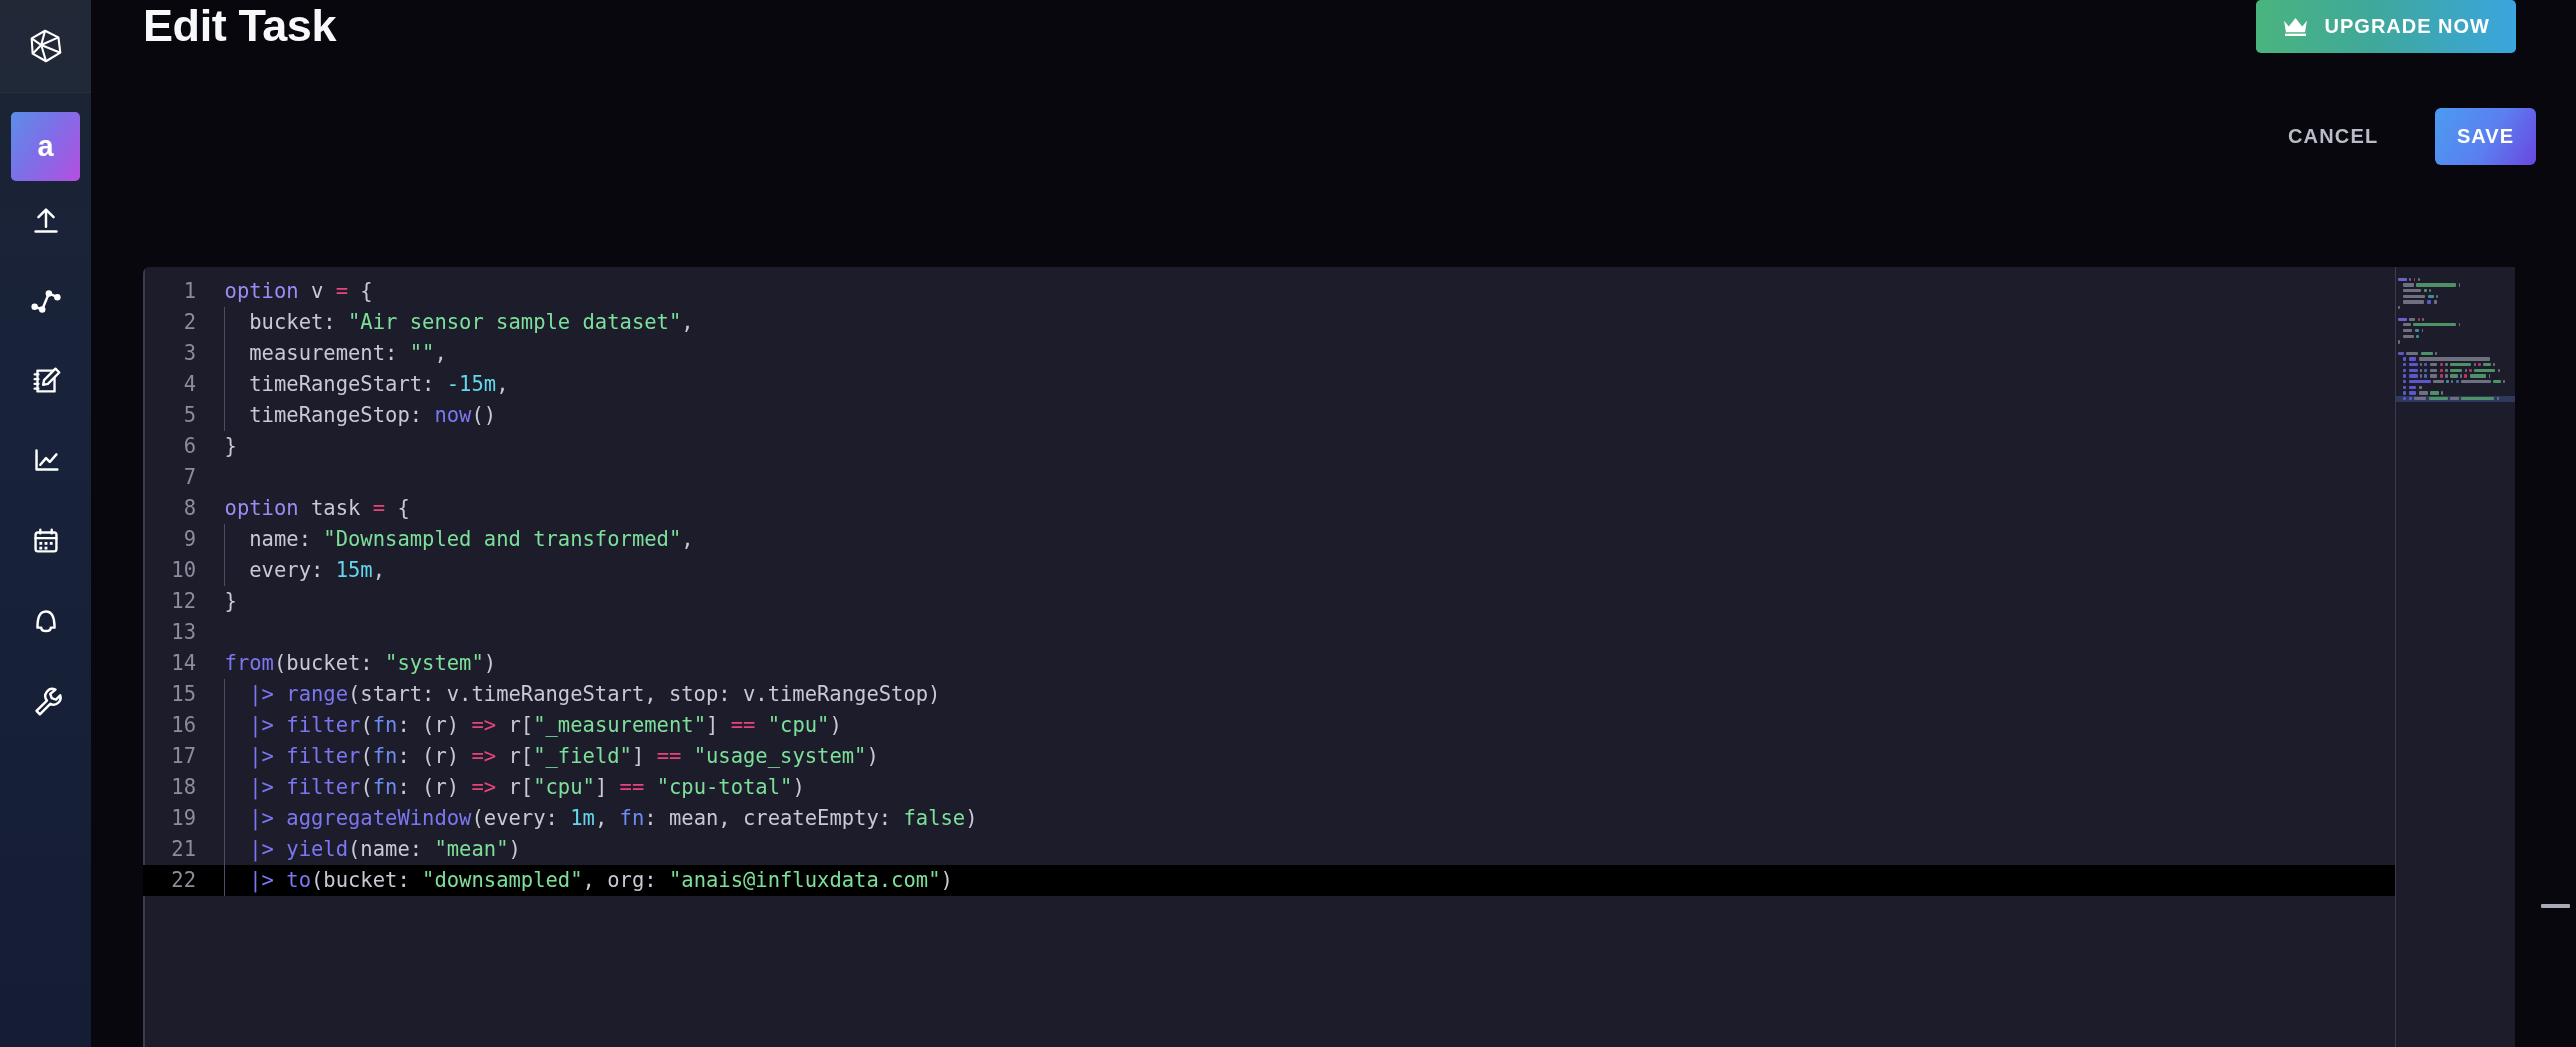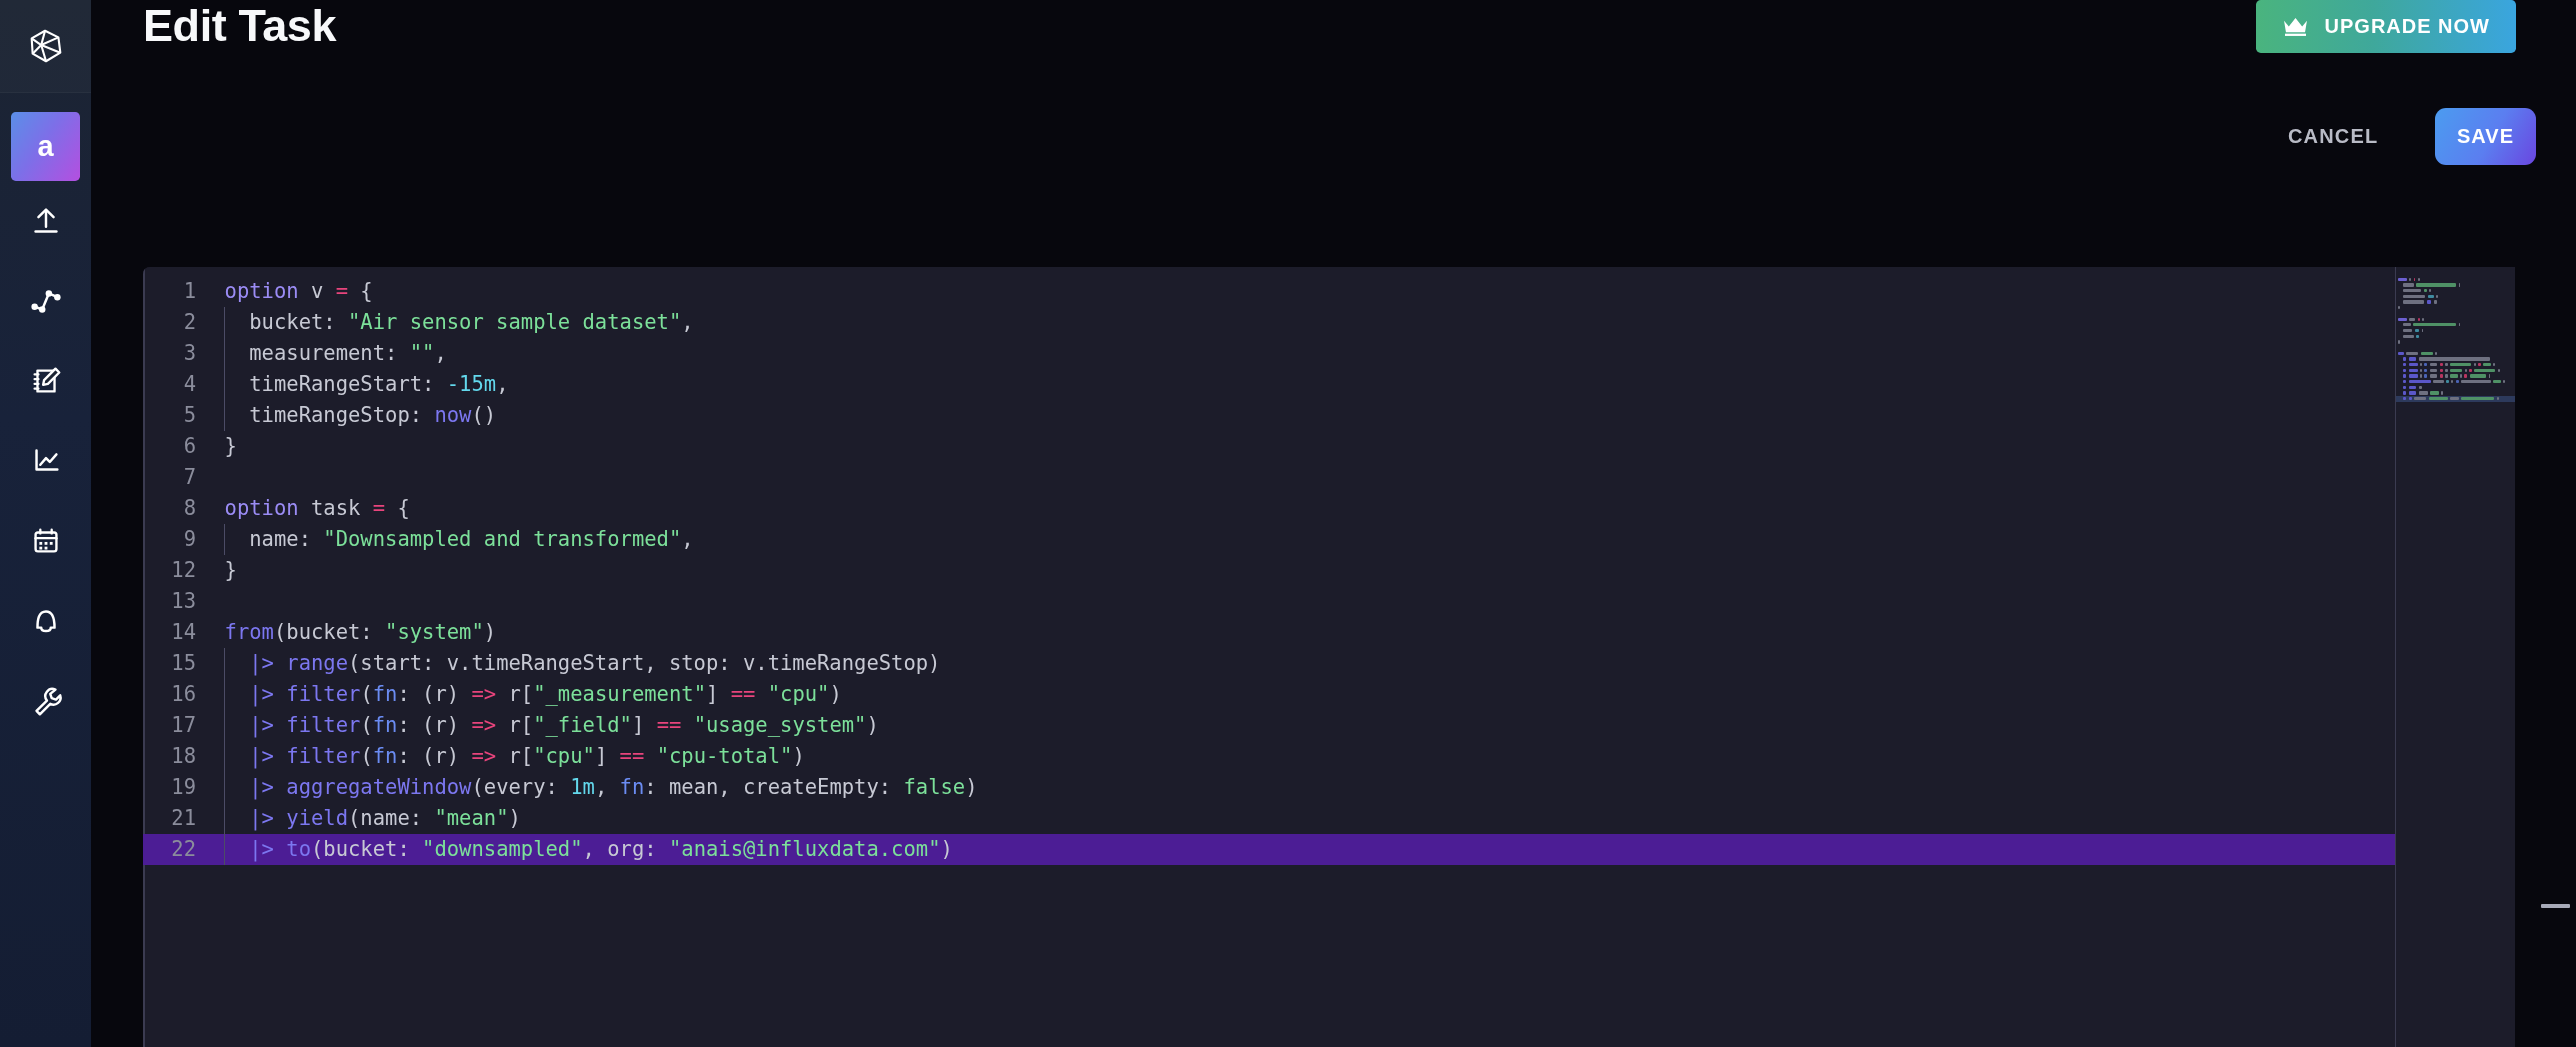--- a/index.html
+++ b/index.html
@@ -61,21 +61,21 @@
     height: 86px; display: flex; align-items: center; justify-content: flex-end;
     gap: 49px; padding-right: 40px;
   }
   .cancel-btn {
     background: none; border: none; color: #b9bbc6;
     font-size: 20px; font-weight: bold; letter-spacing: 1.2px;
     cursor: pointer; font-family: "Liberation Sans", sans-serif;
     padding: 9.5px 7.6px;
   }
   .save-btn {
-    height: 57px; width: 101px; border-radius: 11px; border: none;
+    height: 57px; width: 101px; border-radius: 6px; border: none;
     background: linear-gradient(120deg, #4b9cf0 0%, #5b7ef0 55%, #6a46e0 100%);
     color: #fff; font-size: 20px; font-weight: bold; letter-spacing: 1px;
     cursor: pointer; font-family: "Liberation Sans", sans-serif;
   }
 
   
   .content {
     position: absolute; left: 52px; right: 0; top: 267px; bottom: 0;
     display: flex; background: #1c1c2a;
     border-radius: 6.7px 0 0 0; overflow: hidden;
@@ -113,21 +113,21 @@
   .editor {
     flex: 1; position: relative; overflow: hidden;
     font-family: "DejaVu Sans Mono", monospace;
     font-size: 20.5px; line-height: 31px;
     padding-top: 8.6px;
   }
   .code-line {
     display: flex; align-items: flex-start; height: 31px;
     white-space: pre; position: relative;
   }
-  .code-line.active { background: #4c1d95; }
+  .code-line.active { background: #000000; }
   .ln {
     width: 74px; flex: 0 0 74px; text-align: right;
     color: #8b8d9c; padding-right: 21px; user-select: none;
   }
   .indent-guide {
     position: absolute; left: 81px; top: 0; bottom: 0;
     width: 1px; background: #4c4c66;
   }
   .code-txt { padding-left: 7.6px; }
 
@@ -285,20 +285,21 @@
         <div class="editor" id="editor">
             <div class="code-line"><span class="ln">1</span><span class="code-txt"><span class="t-kw">option </span><span class="t-plain">v </span><span class="t-op">=</span><span class="t-plain"> {</span></span></div>
             <div class="code-line"><span class="ln">2</span><span class="indent-guide"></span><span class="code-txt"><span class="t-plain">  bucket: </span><span class="t-str">"Air sensor sample dataset"</span><span class="t-plain">,</span></span></div>
             <div class="code-line"><span class="ln">3</span><span class="indent-guide"></span><span class="code-txt"><span class="t-plain">  measurement: </span><span class="t-str">""</span><span class="t-plain">,</span></span></div>
             <div class="code-line"><span class="ln">4</span><span class="indent-guide"></span><span class="code-txt"><span class="t-plain">  timeRangeStart: </span><span class="t-num">-15m</span><span class="t-plain">,</span></span></div>
             <div class="code-line"><span class="ln">5</span><span class="indent-guide"></span><span class="code-txt"><span class="t-plain">  timeRangeStop: </span><span class="t-fn">now</span><span class="t-plain">()</span></span></div>
             <div class="code-line"><span class="ln">6</span><span class="code-txt"><span class="t-plain">}</span></span></div>
             <div class="code-line"><span class="ln">7</span><span class="code-txt"></span></div>
             <div class="code-line"><span class="ln">8</span><span class="code-txt"><span class="t-kw">option </span><span class="t-plain">task </span><span class="t-op">=</span><span class="t-plain"> {</span></span></div>
             <div class="code-line"><span class="ln">9</span><span class="indent-guide"></span><span class="code-txt"><span class="t-plain">  name: </span><span class="t-str">"Downsampled and transformed"</span><span class="t-plain">,</span></span></div>
+            <div class="code-line"><span class="ln">10</span><span class="indent-guide"></span><span class="code-txt"><span class="t-plain">  every: </span><span class="t-num">15m</span><span class="t-plain">,</span></span></div>
             <div class="code-line"><span class="ln">12</span><span class="code-txt"><span class="t-plain">}</span></span></div>
             <div class="code-line"><span class="ln">13</span><span class="code-txt"></span></div>
             <div class="code-line"><span class="ln">14</span><span class="code-txt"><span class="t-fn">from</span><span class="t-plain">(bucket: </span><span class="t-str">"system"</span><span class="t-plain">)</span></span></div>
             <div class="code-line"><span class="ln">15</span><span class="indent-guide"></span><span class="code-txt"><span class="t-pipe">  |&gt;</span><span class="t-plain"> </span><span class="t-fn">range</span><span class="t-plain">(start: v.timeRangeStart, stop: v.timeRangeStop)</span></span></div>
             <div class="code-line"><span class="ln">16</span><span class="indent-guide"></span><span class="code-txt"><span class="t-pipe">  |&gt;</span><span class="t-plain"> </span><span class="t-fn">filter</span><span class="t-plain">(</span><span class="t-kw2">fn</span><span class="t-plain">: (r) </span><span class="t-op">=&gt;</span><span class="t-plain"> r[</span><span class="t-str">"_measurement"</span><span class="t-plain">] </span><span class="t-op">==</span><span class="t-plain"> </span><span class="t-str">"cpu"</span><span class="t-plain">)</span></span></div>
             <div class="code-line"><span class="ln">17</span><span class="indent-guide"></span><span class="code-txt"><span class="t-pipe">  |&gt;</span><span class="t-plain"> </span><span class="t-fn">filter</span><span class="t-plain">(</span><span class="t-kw2">fn</span><span class="t-plain">: (r) </span><span class="t-op">=&gt;</span><span class="t-plain"> r[</span><span class="t-str">"_field"</span><span class="t-plain">] </span><span class="t-op">==</span><span class="t-plain"> </span><span class="t-str">"usage_system"</span><span class="t-plain">)</span></span></div>
             <div class="code-line"><span class="ln">18</span><span class="indent-guide"></span><span class="code-txt"><span class="t-pipe">  |&gt;</span><span class="t-plain"> </span><span class="t-fn">filter</span><span class="t-plain">(</span><span class="t-kw2">fn</span><span class="t-plain">: (r) </span><span class="t-op">=&gt;</span><span class="t-plain"> r[</span><span class="t-str">"cpu"</span><span class="t-plain">] </span><span class="t-op">==</span><span class="t-plain"> </span><span class="t-str">"cpu-total"</span><span class="t-plain">)</span></span></div>
             <div class="code-line"><span class="ln">19</span><span class="indent-guide"></span><span class="code-txt"><span class="t-pipe">  |&gt;</span><span class="t-plain"> </span><span class="t-fn">aggregateWindow</span><span class="t-plain">(every: </span><span class="t-num">1m</span><span class="t-plain">, </span><span class="t-kw2">fn</span><span class="t-plain">: mean, createEmpty: </span><span class="t-str">false</span><span class="t-plain">)</span></span></div>
             <div class="code-line"><span class="ln">21</span><span class="indent-guide"></span><span class="code-txt"><span class="t-pipe">  |&gt;</span><span class="t-plain"> </span><span class="t-fn">yield</span><span class="t-plain">(name: </span><span class="t-str">"mean"</span><span class="t-plain">)</span></span></div>
             <div class="code-line active"><span class="ln">22</span><span class="indent-guide"></span><span class="code-txt"><span class="t-pipe">  |&gt;</span><span class="t-plain"> </span><span class="t-fn">to</span><span class="t-plain">(bucket: </span><span class="t-str">"downsampled"</span><span class="t-plain">, org: </span><span class="t-str">"anais@influxdata.com"</span><span class="t-plain">)</span></span></div>

